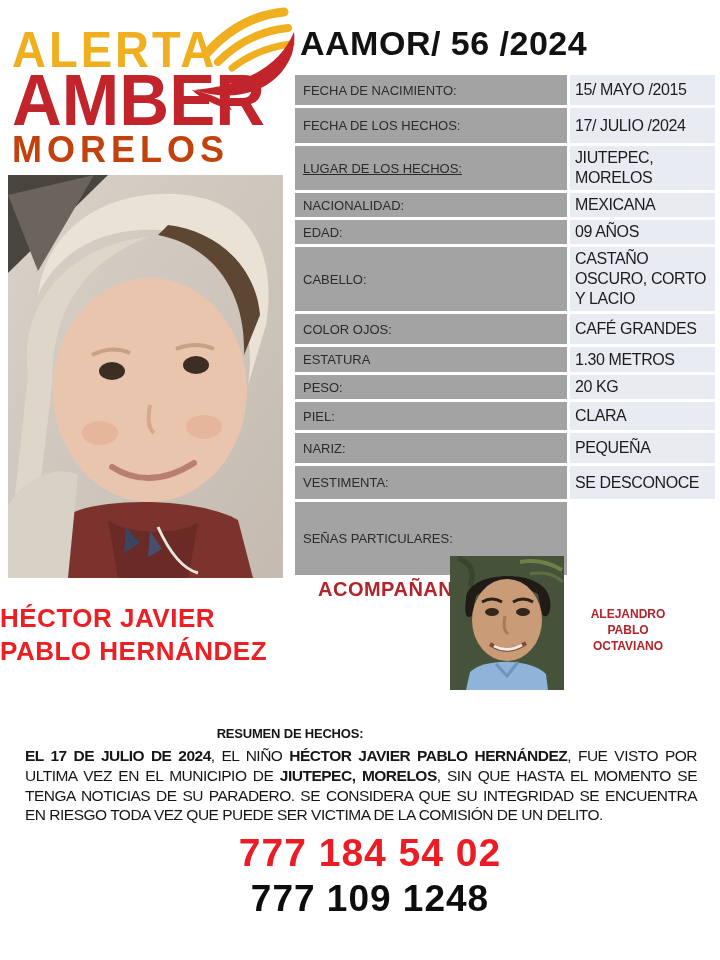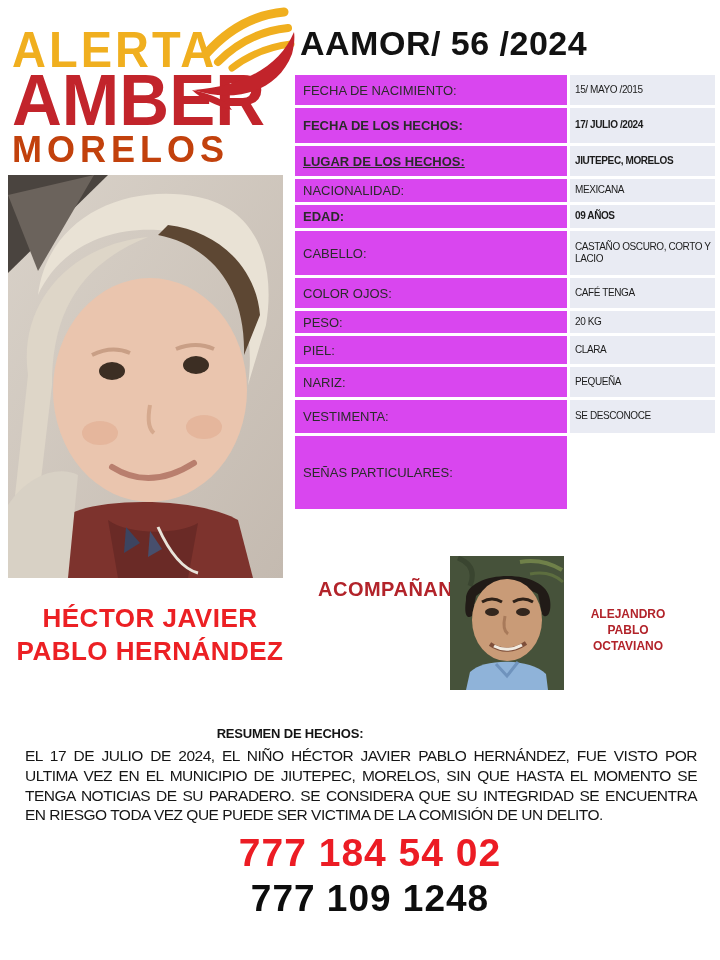--- a/index.html
+++ b/index.html
@@ -16,51 +16,51 @@
     line-height:1;margin-top:2px;}
   .swoosh{position:absolute;left:192px;top:2px;}
 
   
   .case-number{position:absolute;left:300px;top:24px;width:420px;margin:0;
     text-align:left;font-size:34px;font-weight:bold;color:#121212;letter-spacing:0.5px;}
 
   
   .details-table{position:absolute;left:295px;top:75px;width:420px;}
   .t-row{display:flex;gap:3px;margin-bottom:3px;}
-  .t-label{width:272px;background:#d946ef;display:flex;align-items:center;
+  .t-label{width:272px;background:#a3a3a3;display:flex;align-items:center;
     padding:2px 2px 2px 8px;font-size:13px;color:#2b2b2b;box-sizing:border-box;}
   .t-value{flex:1;background:#E9EBF3;display:flex;align-items:center;
-    padding:2px 2px 2px 5px;font-size:10px;color:#1c1c1c;letter-spacing:-0.4px;
+    padding:2px 2px 2px 5px;font-size:16px;color:#1c1c1c;letter-spacing:-0.4px;
     line-height:1.25;box-sizing:border-box;}
-  .t-label.b,.t-value.b{font-weight:bold;}
+  .t-label.b,.t-value.b{font-weight:normal;}
   .t-label.u{text-decoration:underline;}
   .t-row.r1{min-height:30px}.t-row.r2{min-height:35px}.t-row.r3{min-height:30px}
   .t-row.r4{min-height:23px}.t-row.r5{min-height:23px}.t-row.r6{min-height:44px}
   .t-row.r7{min-height:30px}.t-row.r8{min-height:25px}.t-row.r9{min-height:22px}
   .t-row.r10{min-height:28px}.t-row.r11{min-height:30px}.t-row.r12{min-height:33px}
   .t-row.r13{min-height:73px}
 
   
   .child-photo{position:absolute;left:8px;top:175px;width:275px;height:403px;}
   .companion-photo{position:absolute;left:450px;top:556px;width:114px;height:134px;}
 
   
-  .child-name{position:absolute;left:0;top:602px;width:300px;text-align:center;
+  .child-name{position:absolute;left:0;top:602px;width:300px;text-align:left;
     color:#EC2024;font-weight:bold;font-size:26px;line-height:1.25;letter-spacing:0.5px;}
   .companion-label{position:absolute;left:318px;top:578px;font-size:20px;
     font-weight:bold;color:#B2232A;letter-spacing:0.5px;}
   .companion-name{position:absolute;left:563px;top:606px;width:130px;text-align:center;
     font-size:12px;font-weight:bold;color:#B2232A;line-height:1.35;}
 
   
   .summary-heading{position:absolute;top:726px;left:0;width:580px;margin:0;
     text-align:center;font-size:13px;font-weight:bold;color:#141414;letter-spacing:-0.2px;}
   .summary-text{position:absolute;top:746px;left:25px;width:672px;margin:0;
     font-size:15.5px;color:#161616;line-height:1.28;text-align:justify;letter-spacing:-0.5px;}
-  .summary-text .b{font-weight:normal;}
+  .summary-text .b{font-weight:bold;}
 
   
   .phone-primary{position:absolute;top:831px;left:10px;width:720px;text-align:center;
     color:#EC1C24;font-size:39px;font-weight:bold;letter-spacing:1px;}
   .phone-secondary{position:absolute;top:878px;left:10px;width:720px;text-align:center;
     color:#0d0d0d;font-size:37px;font-weight:bold;letter-spacing:1px;}
 </style>
 </head>
 <body>
 
@@ -101,21 +101,25 @@
       <div class="t-row r5">
         <div class="t-label b">EDAD:</div>
         <div class="t-value b">09 AÑOS</div>
       </div>
       <div class="t-row r6">
         <div class="t-label">CABELLO:</div>
         <div class="t-value">CASTAÑO OSCURO, CORTO Y LACIO</div>
       </div>
       <div class="t-row r7">
         <div class="t-label">COLOR   OJOS:</div>
-        <div class="t-value">CAFÉ TENGA</div>
+        <div class="t-value">CAFÉ GRANDES</div>
+      </div>
+      <div class="t-row r8">
+        <div class="t-label">ESTATURA</div>
+        <div class="t-value">1.30 METROS</div>
       </div>
       <div class="t-row r9">
         <div class="t-label">PESO:</div>
         <div class="t-value">20 KG</div>
       </div>
       <div class="t-row r10">
         <div class="t-label">PIEL:</div>
         <div class="t-value">CLARA</div>
       </div>
       <div class="t-row r11">

